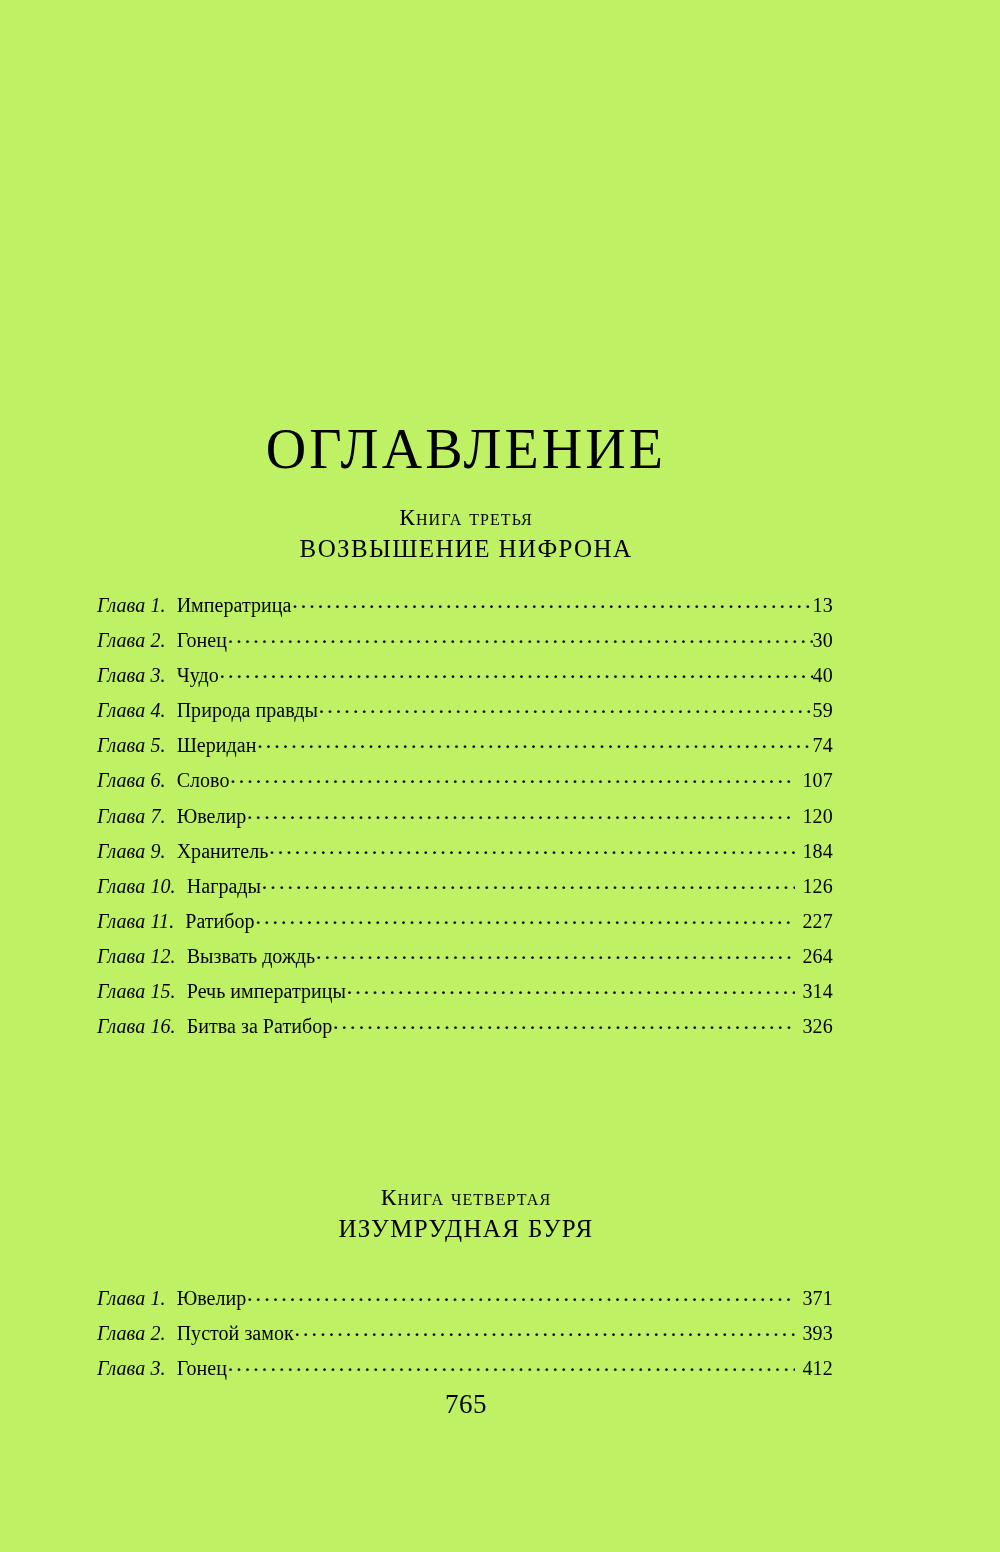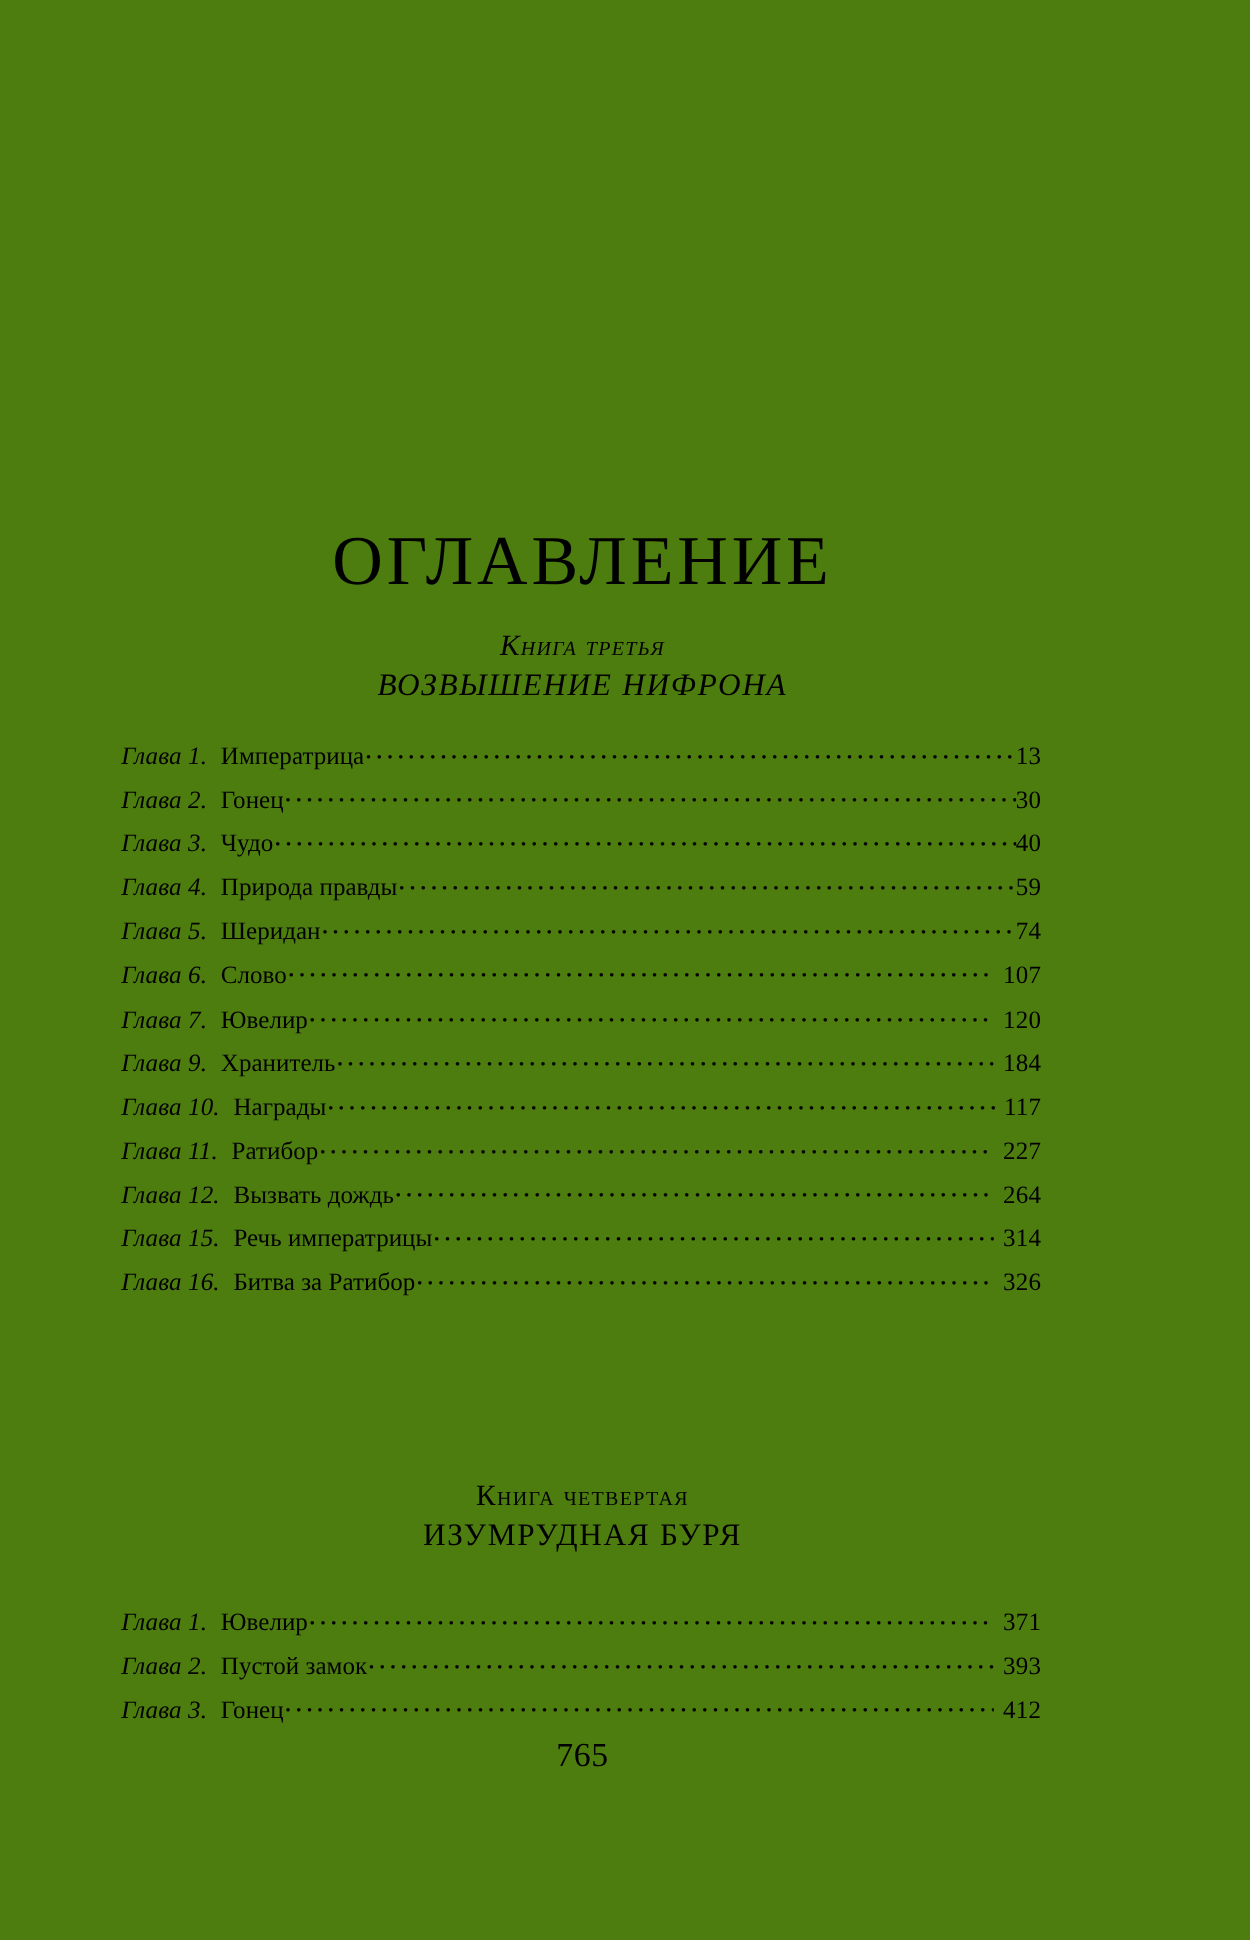--- a/index.html
+++ b/index.html
@@ -14,21 +14,21 @@
     position: relative;
     overflow: hidden;
     font-family: "Liberation Serif", "DejaVu Serif", serif;
     color: #000000;
     -webkit-font-smoothing: antialiased;
   }
 
   .page {
     position: absolute;
     inset: 0;
-    background: #4d7c0f;
+    background: #bef264;
   }
 
   
   .toc-title {
     position: absolute;
     top: 383px;
     left: 0;
     width: 932px;
     text-align: center;
     font-size: 56px;
@@ -54,21 +54,21 @@
   .book-heading .book-number::first-letter {
     text-transform: uppercase;
   }
   .book-heading .book-name {
     display: block;
     font-size: 25px;
     letter-spacing: 0.055em;
     text-transform: uppercase;
   }
 
-  #book-three-heading { position: absolute; top: 502px; left: 0; font-style: italic; }
+  #book-three-heading { position: absolute; top: 502px; left: 0; }
   #book-four-heading  { position: absolute; top: 1182px; left: 0; }
 
   
   .toc-list {
     position: absolute;
     left: 97px;
     width: 736px;
     margin: 0;
     padding: 0;
     list-style: none;
@@ -196,21 +196,21 @@
       <li class="toc-entry loose">
         <span class="chapter-label">Глава 9.</span>
         <span class="chapter-title">Хранитель</span>
         <span class="leader"></span>
         <span class="chapter-page">184</span>
       </li>
       <li class="toc-entry loose">
         <span class="chapter-label">Глава 10.</span>
         <span class="chapter-title">Награды</span>
         <span class="leader"></span>
-        <span class="chapter-page">117</span>
+        <span class="chapter-page">126</span>
       </li>
       <li class="toc-entry loose">
         <span class="chapter-label">Глава 11.</span>
         <span class="chapter-title">Ратибор</span>
         <span class="leader"></span>
         <span class="chapter-page">227</span>
       </li>
       <li class="toc-entry loose">
         <span class="chapter-label">Глава 12.</span>
         <span class="chapter-title">Вызвать дождь</span>

